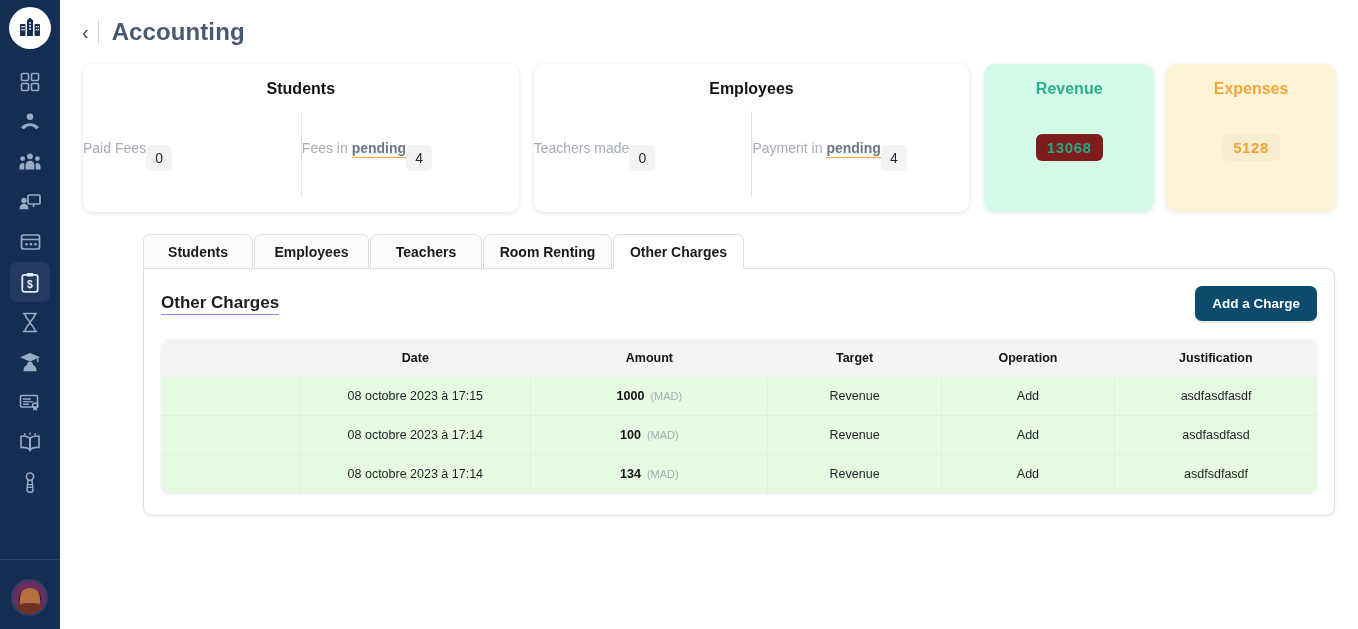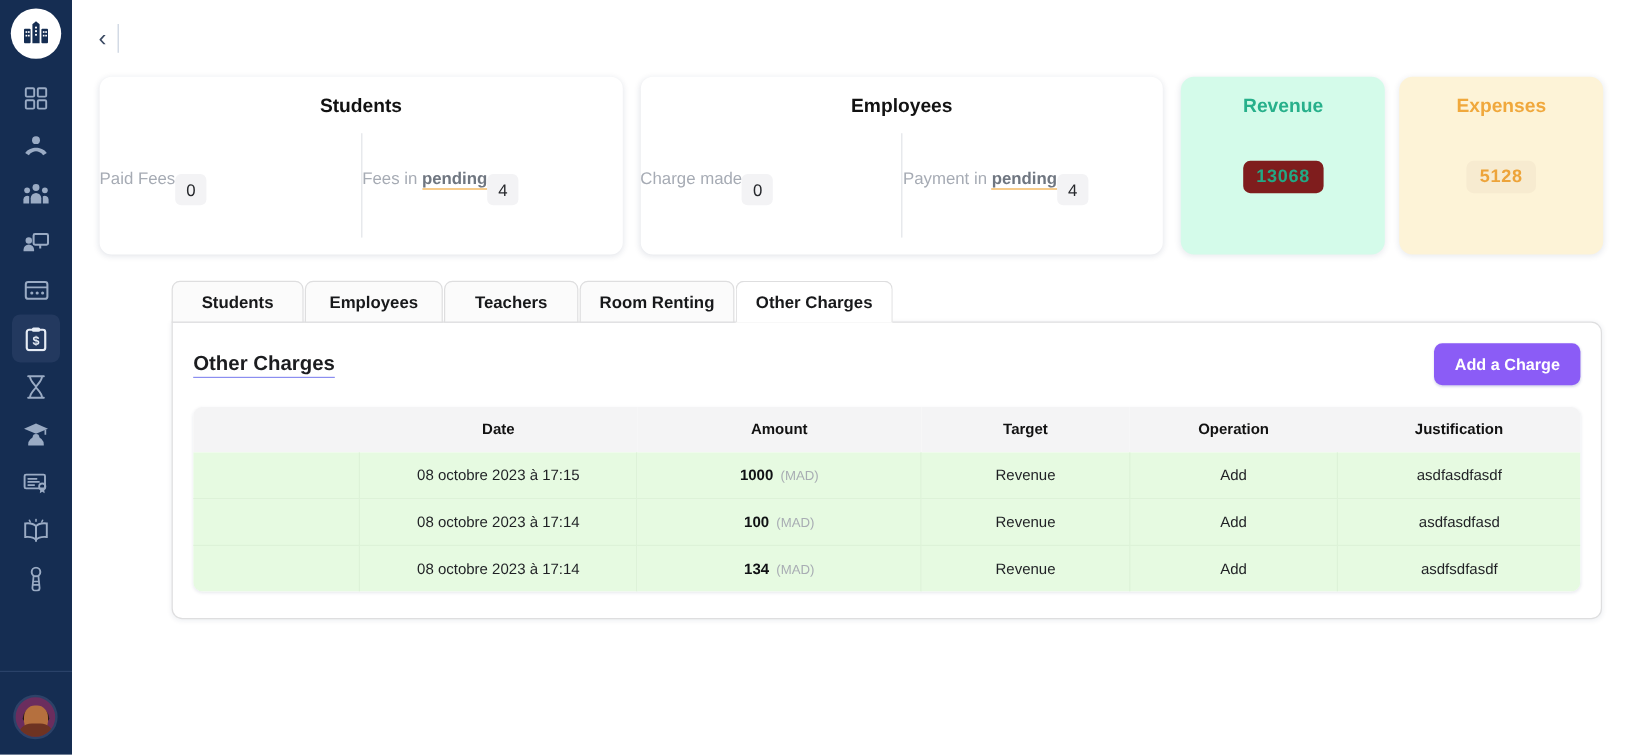--- a/index.html
+++ b/index.html
@@ -328,21 +328,21 @@
 
   .panel-title {
     font-size: 17px;
     font-weight: bold;
     color: #1c1d20;
     border-bottom: 1.5px solid #8b8ef0;
     padding-bottom: 1px;
   }
 
   .add-charge-btn {
-    background: #8b5cf6;
+    background: #0c4a6e;
     color: #ffffff;
     font-size: 13.5px;
     font-weight: bold;
     border: none;
     border-radius: 7px;
     padding: 10px 17px;
     cursor: pointer;
     font-family: "Liberation Sans", sans-serif;
     box-shadow: 0 1px 2px rgba(60,60,160,0.20);
   }
@@ -528,20 +528,21 @@
       <div class="face"></div>
       <div class="body"></div>
     </div>
   </nav>
 
   <div class="main">
 
     <div class="page-header">
       <span class="back-chevron">‹</span>
       <div class="header-sep"></div>
+      <h1 class="page-title">Accounting</h1>
     </div>
 
     <div class="stats-row">
 
       <div class="stat-card card-students">
         <div class="stat-card-title">Students</div>
         <div class="stat-halves">
           <div class="stat-half">
             <div class="stat-label">Paid Fees</div>
             <div class="stat-value-chip">0</div>
@@ -550,21 +551,21 @@
             <div class="stat-label"><span>Fees in </span><b>pending</b></div>
             <div class="stat-value-chip">4</div>
           </div>
         </div>
       </div>
 
       <div class="stat-card card-employees">
         <div class="stat-card-title">Employees</div>
         <div class="stat-halves">
           <div class="stat-half">
-            <div class="stat-label">Charge made</div>
+            <div class="stat-label">Teachers made</div>
             <div class="stat-value-chip">0</div>
           </div>
           <div class="stat-half">
             <div class="stat-label"><span>Payment in </span><b>pending</b></div>
             <div class="stat-value-chip">4</div>
           </div>
         </div>
       </div>
 
       <div class="stat-card card-revenue">

